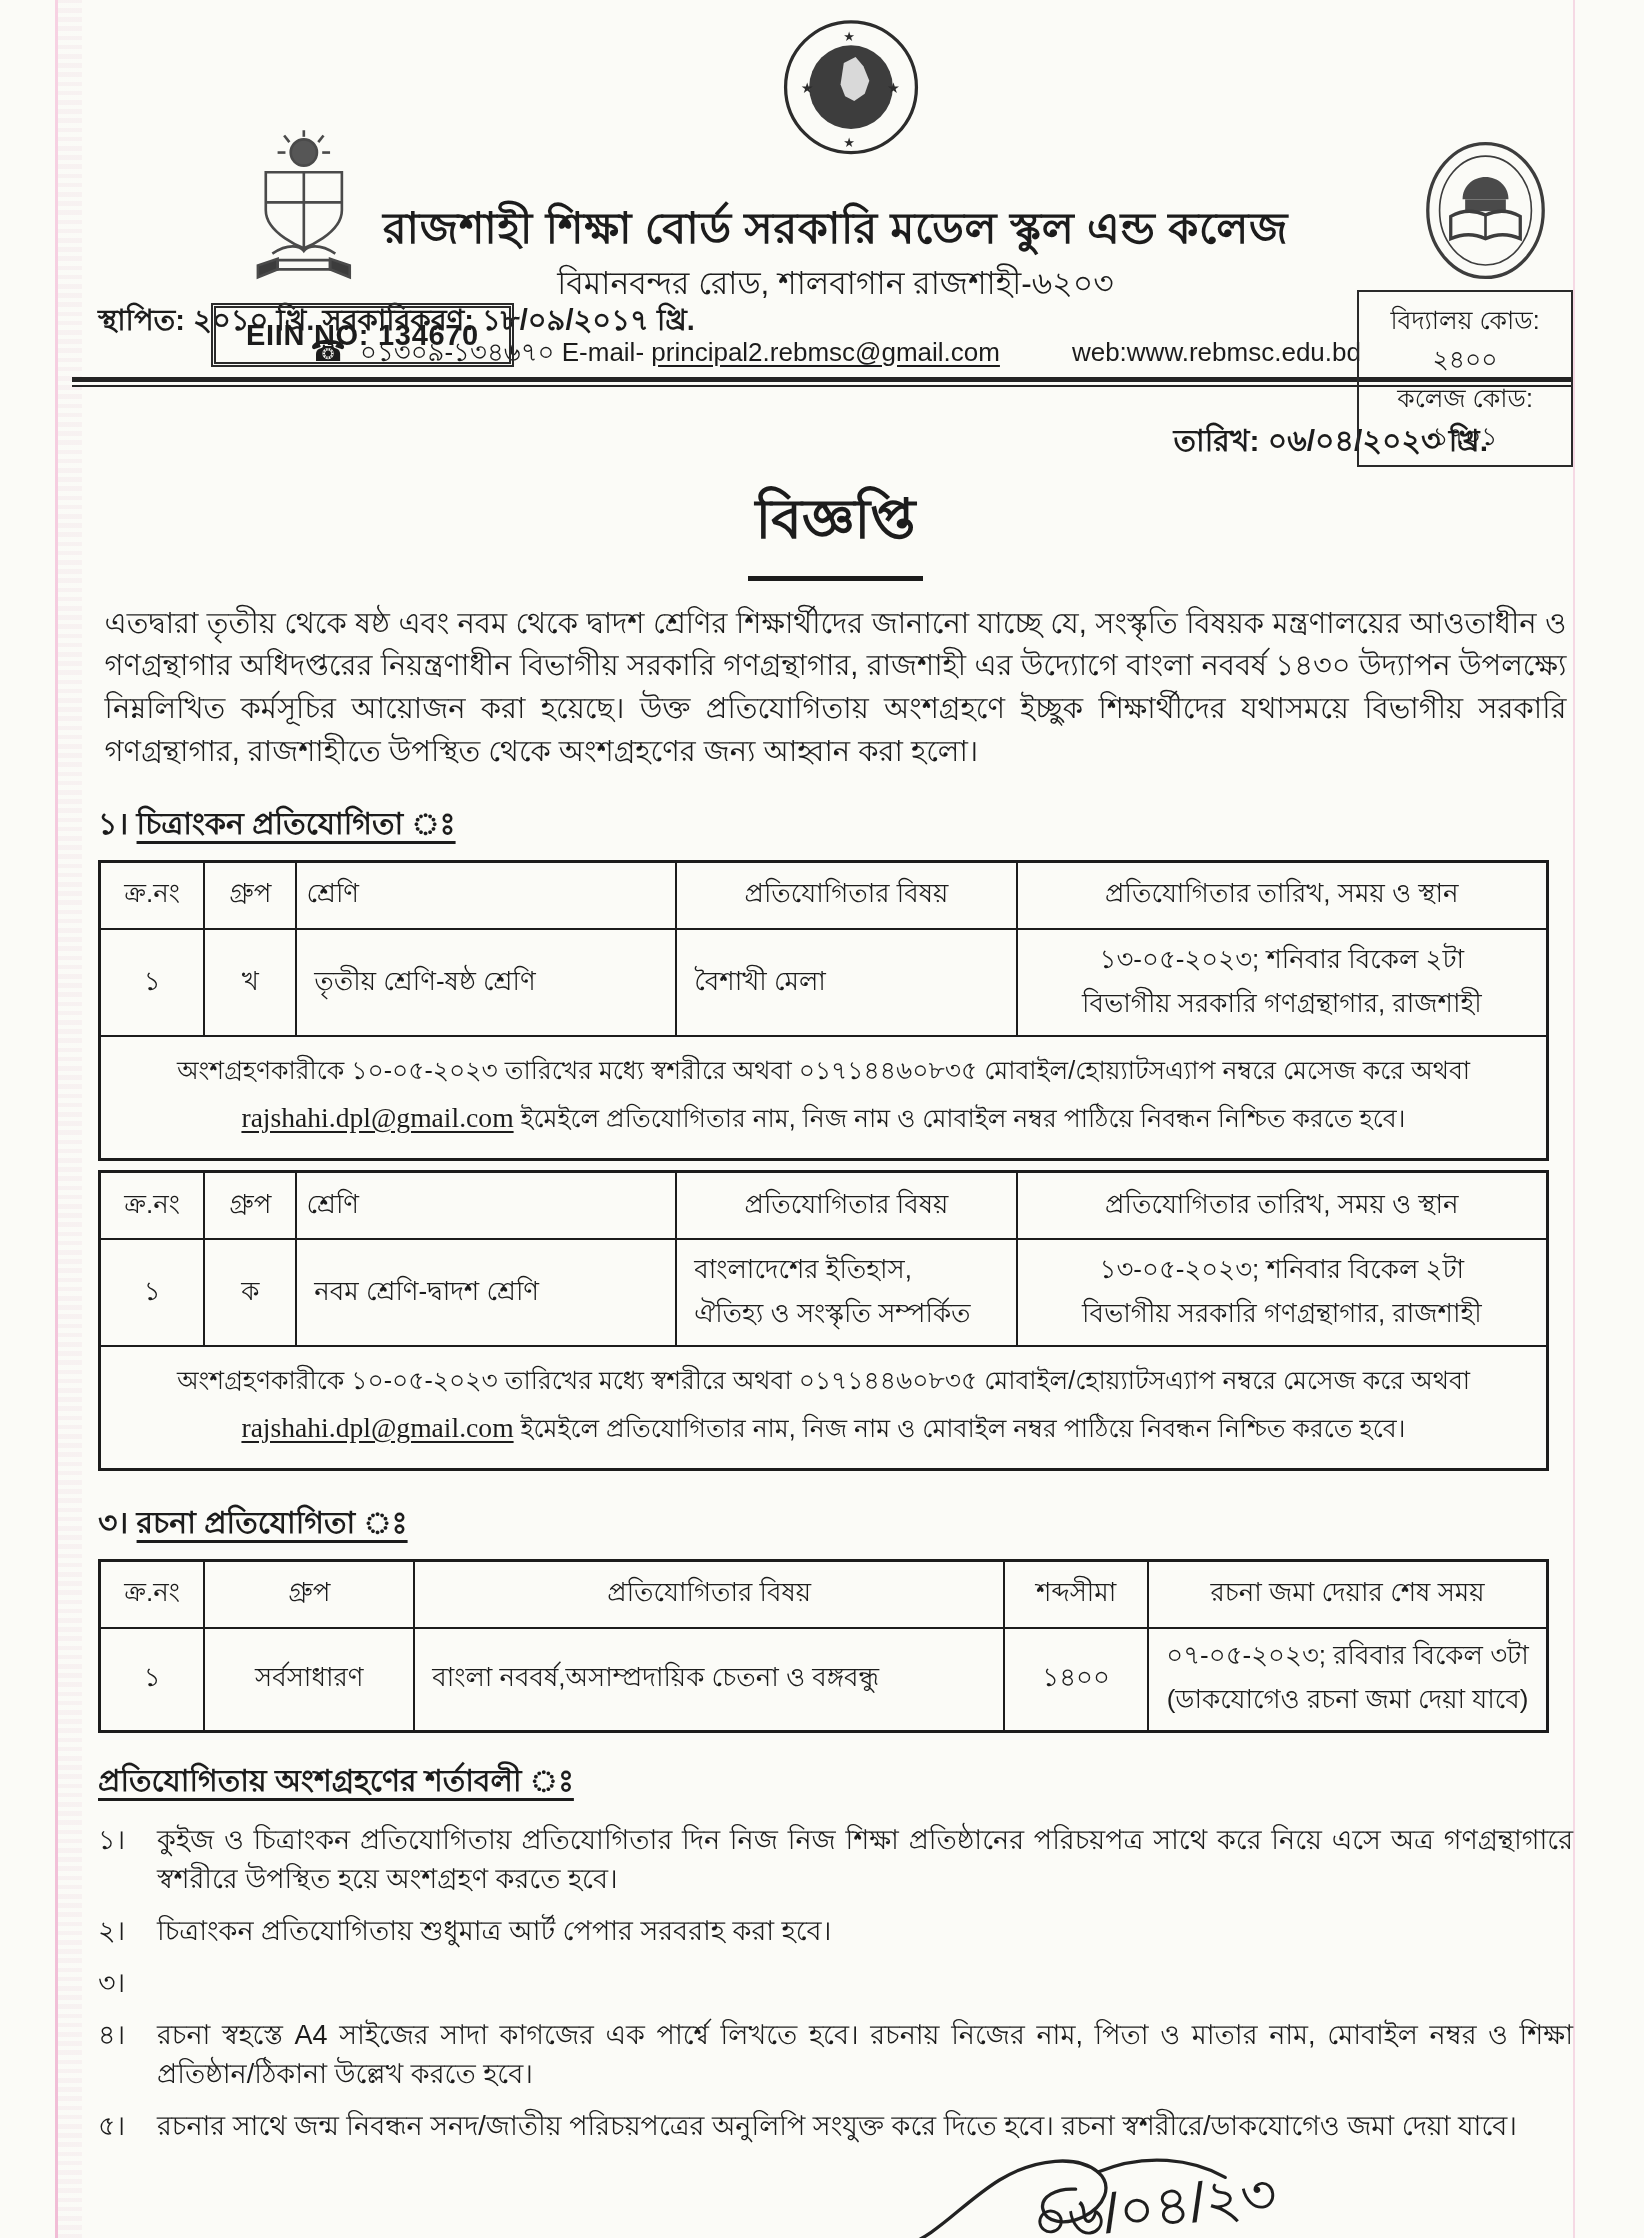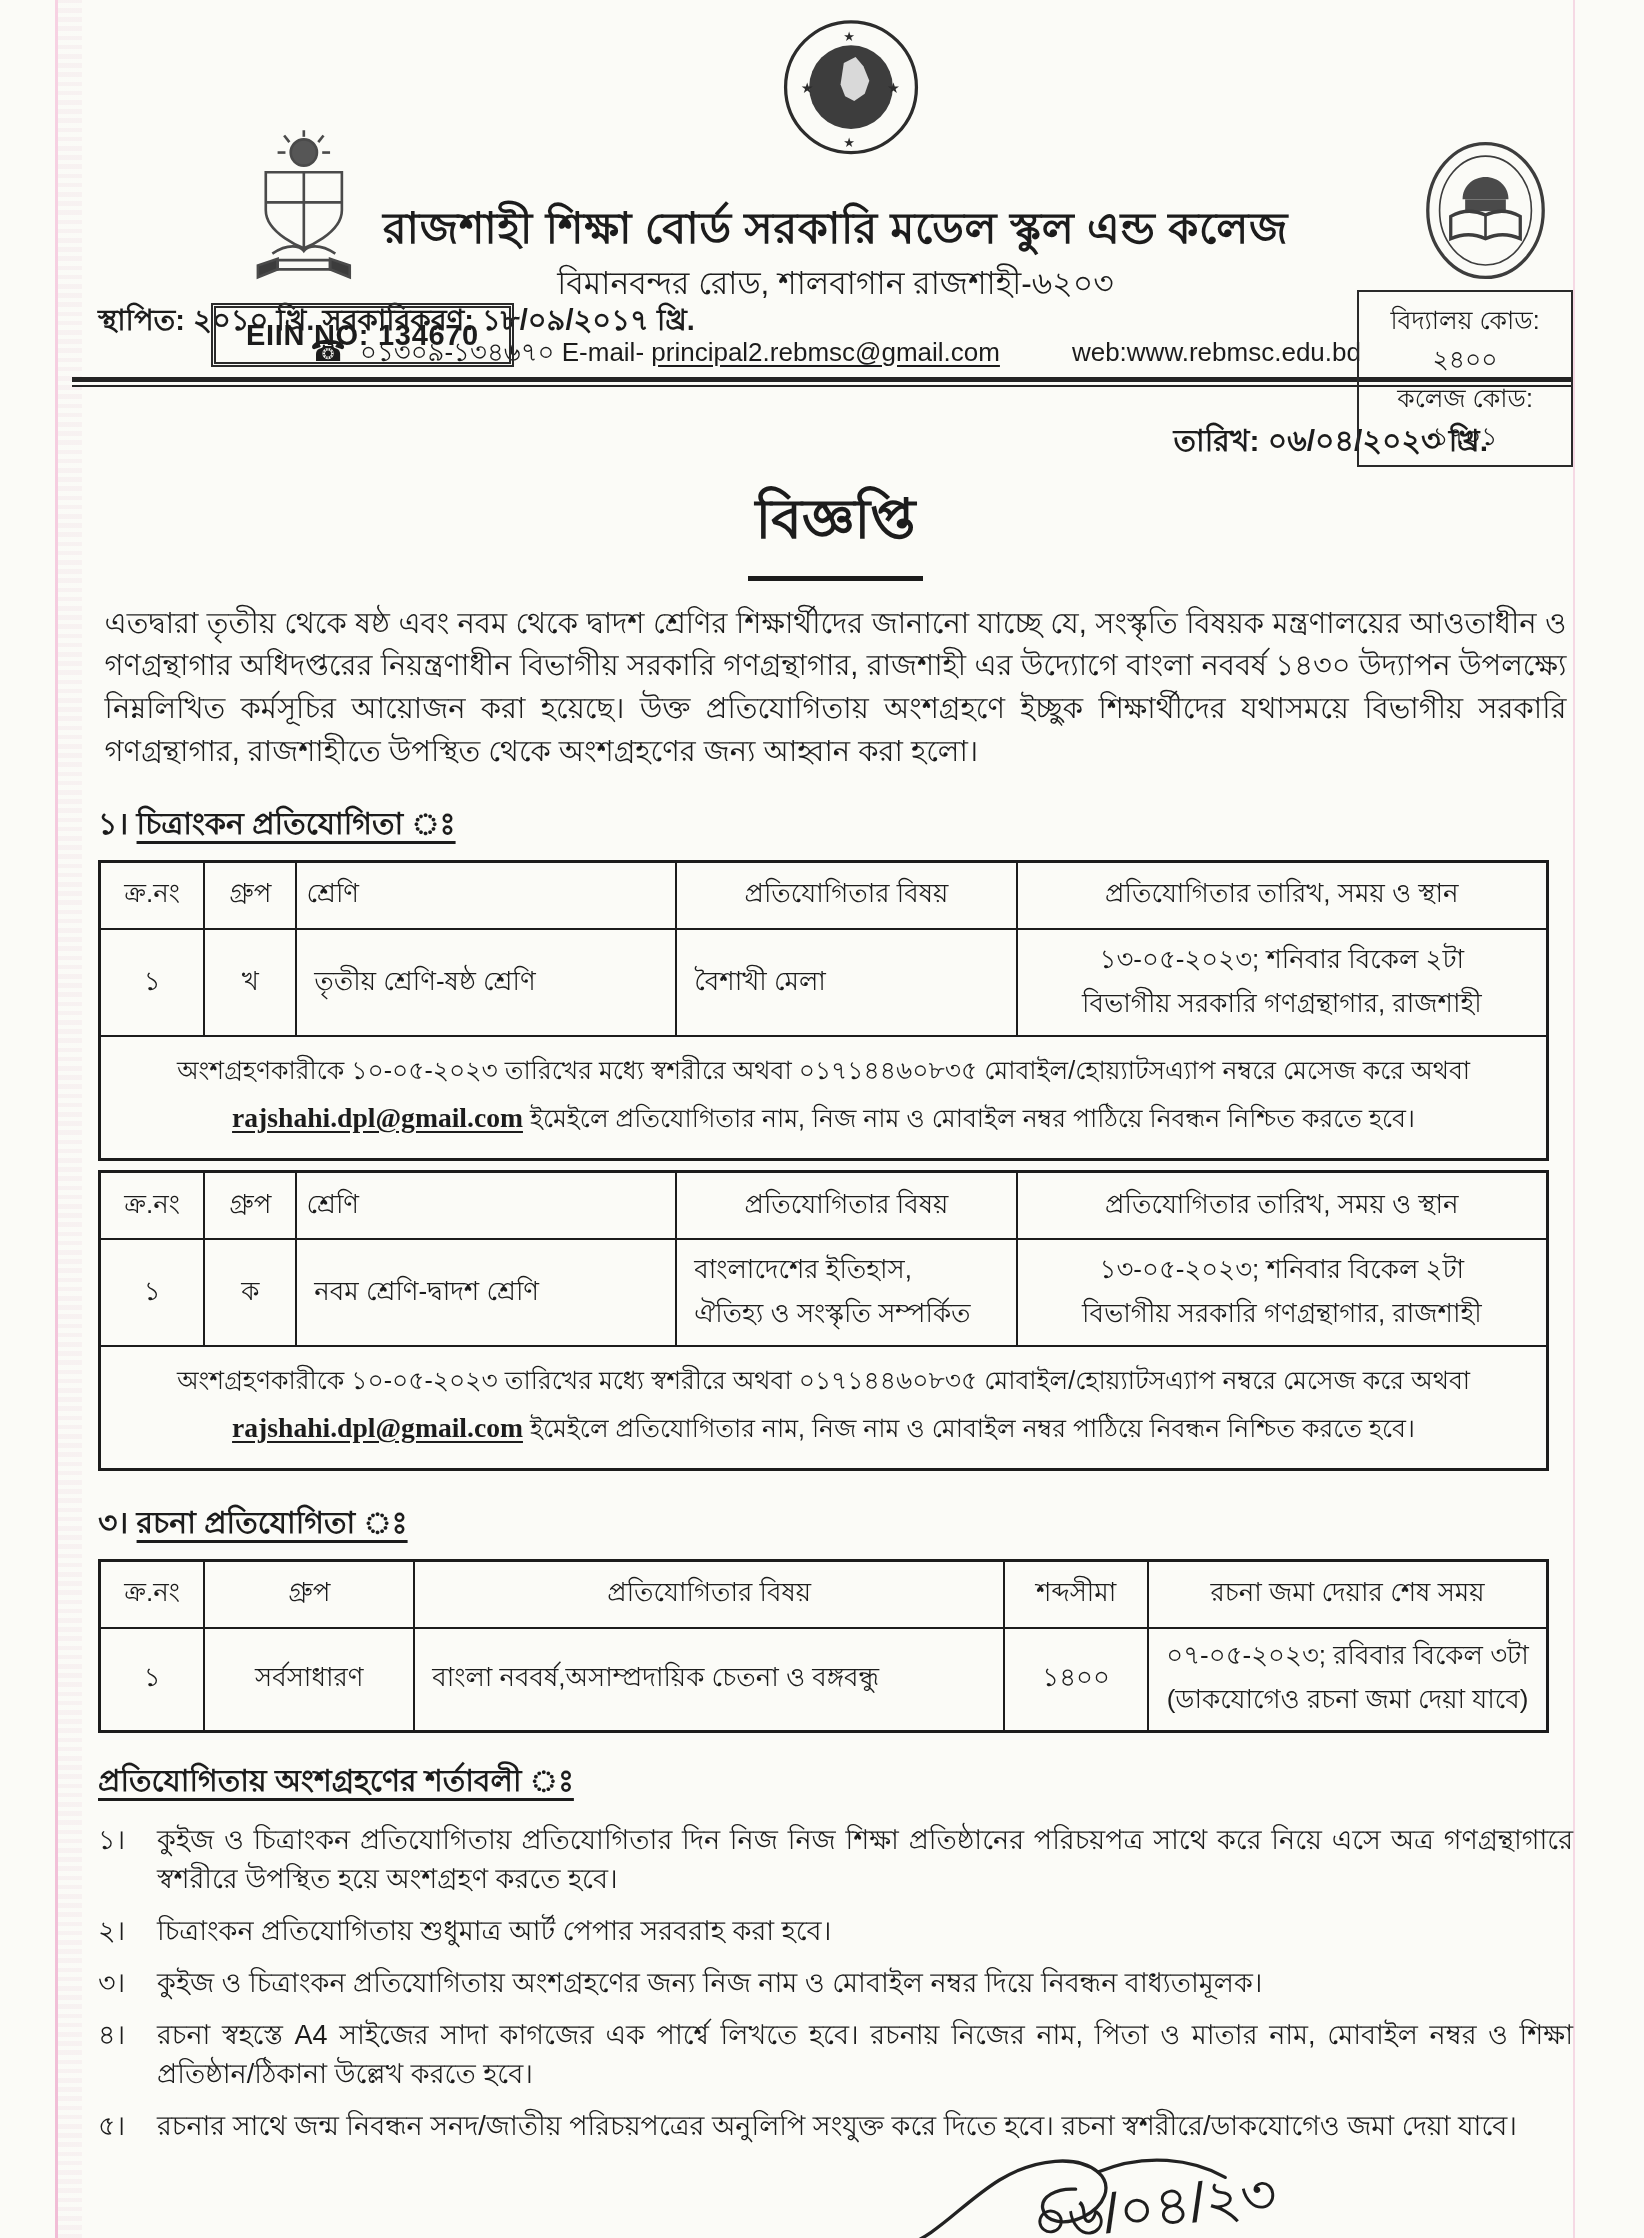--- a/index.html
+++ b/index.html
@@ -55,21 +55,21 @@
   table.comp{border-collapse:collapse;margin-top:9.2px;width:1451px;
     border:3.9px solid #1c1c1c;font-size:26px;}
   table.comp th,table.comp td{border:2.6px solid #1c1c1c;padding:6.6px 11.8px;
     text-align:center;font-weight:400;vertical-align:middle;}
   table.comp thead th{padding:10.5px 9.2px;}
   table.comp td.l{text-align:left;padding-left:17px;}
   table.comp .dr td{height:92px;}
   table.comp .dr3 td{height:72px;}
   .note-cell{padding:9.2px 6.6px 11.8px!important;}
   .note-cell .nl{margin:4.6px 0;font-size:25px;}
-  .mail{font-family:"Liberation Serif","DejaVu Serif",serif;font-weight:700;
+  .mail{font-family:"Liberation Serif","DejaVu Serif",serif;font-weight:400;
     text-decoration:underline;text-underline-offset:3.9px;font-size:27.6px;}
 
   
   .terms-head{margin-top:23.6px;font-size:30px;font-weight:700;text-decoration:underline;
     text-underline-offset:6.6px;text-decoration-thickness:2.6px;}
   .term{display:flex;gap:13px;margin-top:13px;font-size:27px;line-height:1.45;
     text-align:justify;}
   .term .num{flex:0 0 46px;}
 
   
@@ -287,21 +287,20 @@
     <div class="term">
       <span class="num">১।</span>
       <span>কুইজ ও চিত্রাংকন প্রতিযোগিতায় প্রতিযোগিতার দিন নিজ নিজ শিক্ষা প্রতিষ্ঠানের পরিচয়পত্র সাথে করে নিয়ে এসে অত্র গণগ্রন্থাগারে স্বশরীরে উপস্থিত হয়ে অংশগ্রহণ করতে হবে।</span>
     </div>
     <div class="term">
       <span class="num">২।</span>
       <span>চিত্রাংকন প্রতিযোগিতায় শুধুমাত্র আর্ট পেপার সরবরাহ করা হবে।</span>
     </div>
     <div class="term">
       <span class="num">৩।</span>
-      <span>কুইজ ও চিত্রাংকন প্রতিযোগিতায় অংশগ্রহণের জন্য নিজ নাম ও মোবাইল নম্বর দিয়ে নিবন্ধন বাধ্যতামূলক।</span>
     </div>
     <div class="term">
       <span class="num">৪।</span>
       <span>রচনা স্বহস্তে A4 সাইজের সাদা কাগজের এক পার্শ্বে লিখতে হবে। রচনায় নিজের নাম, পিতা ও মাতার নাম, মোবাইল নম্বর ও শিক্ষা প্রতিষ্ঠান/ঠিকানা উল্লেখ করতে হবে।</span>
     </div>
     <div class="term">
       <span class="num">৫।</span>
       <span>রচনার সাথে জন্ম নিবন্ধন সনদ/জাতীয় পরিচয়পত্রের অনুলিপি সংযুক্ত করে দিতে হবে। রচনা স্বশরীরে/ডাকযোগেও জমা দেয়া যাবে।</span>
     </div>
 

